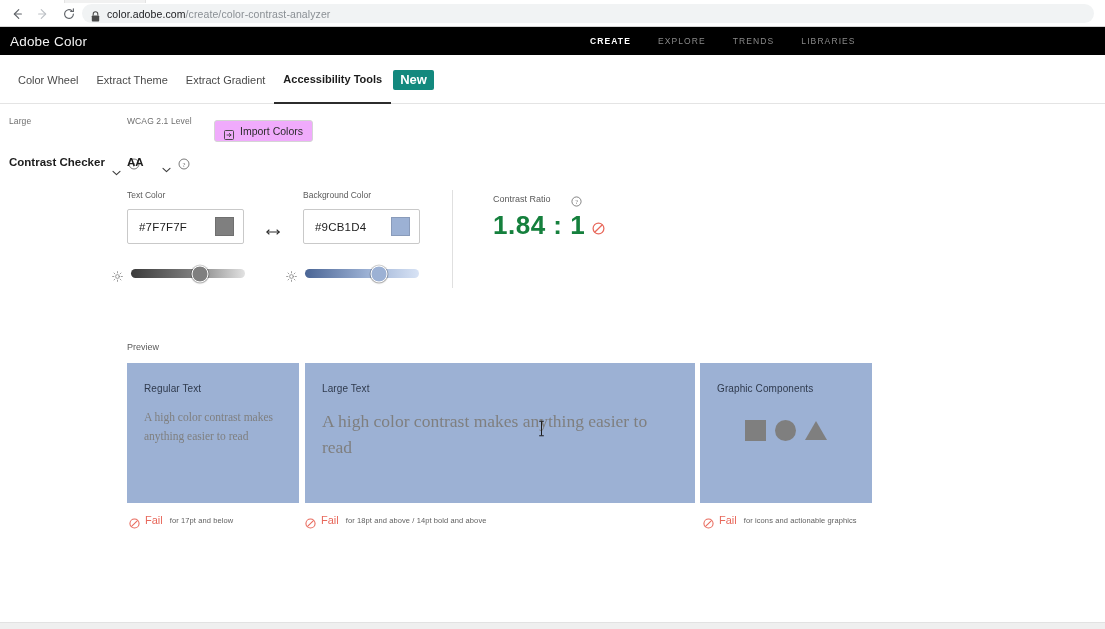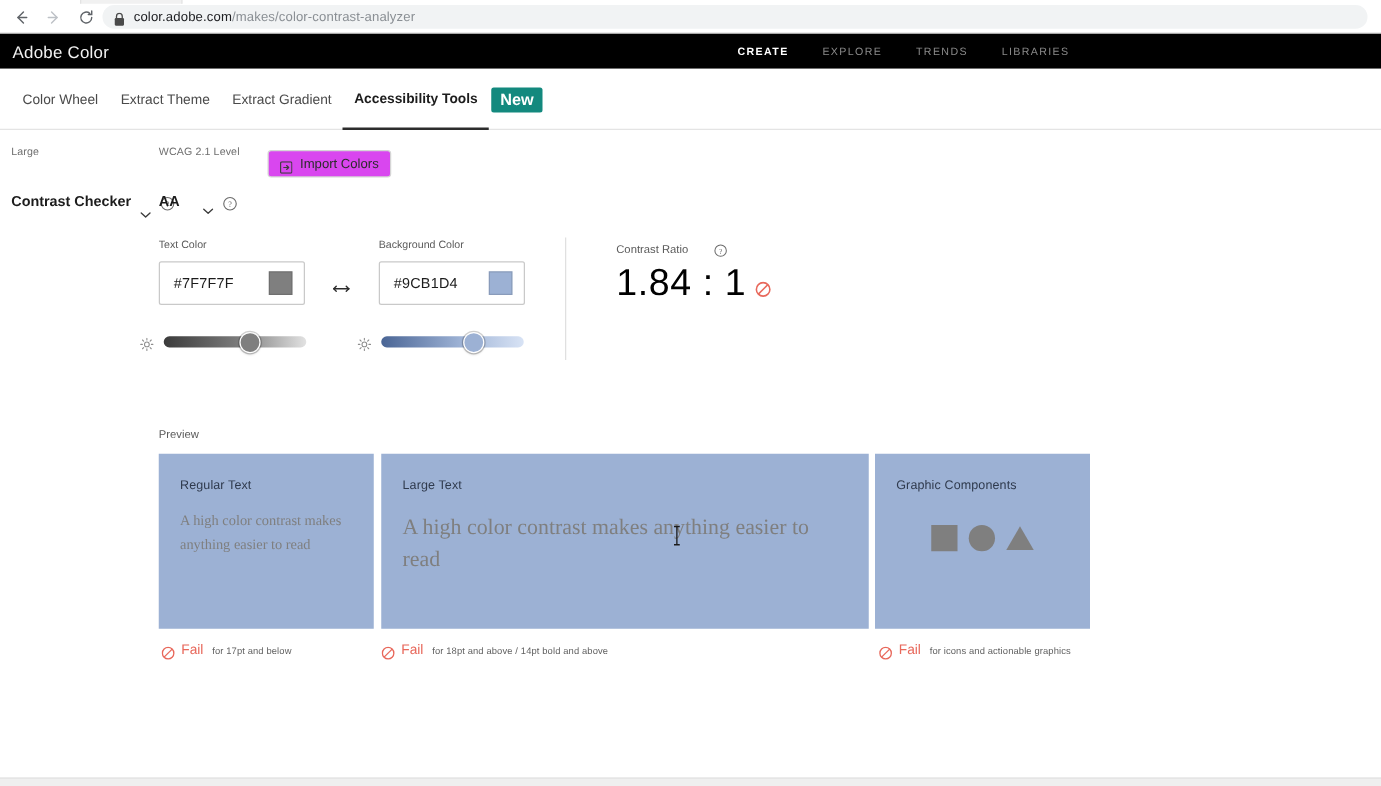--- a/index.html
+++ b/index.html
@@ -192,21 +192,21 @@
   #tools-group { left: 9px; top: 6px; }
   #wcag-group { left: 127px; top: 6px; }
   #wcag-value-wrap { display: flex; align-items: center; gap: 18px; }
 
   #import-colors-button {
     position: absolute;
     left: 214px; top: 120px;
     height: 22px;
     border: 1px solid #d5d5d5;
     border-radius: 3px;
-    background: #d946ef;
+    background: #f0abfc;
     display: flex;
     align-items: center;
     gap: 6px;
     padding: 0 9px;
     cursor: pointer;
     box-sizing: border-box;
   }
   #import-colors-button .label {
     font-size: 10.5px;
     color: #2c2c2c;
@@ -319,23 +319,23 @@
   #contrast-label {
     font-size: 9px;
     color: #5a5a5a;
   }
   #contrast-value-row {
     display: flex;
     align-items: flex-end;
     gap: 7px;
   }
   #contrast-value {
-    font-size: 30px;
-    color: #000000;
-    font-weight: 400;
+    font-size: 26px;
+    color: #15803d;
+    font-weight: 700;
     line-height: 1;
     letter-spacing: 0.5px;
   }
   .fail-icon { display: block; }
   #contrast-fail-icon { width: 13px; height: 13px; margin-bottom: 4px; }
 
   
   #preview-title {
     position: absolute;
     left: 127px; top: 342px;
@@ -452,21 +452,21 @@
     </span>
   </div>
 
   <div id="omnibox">
     <span id="lock-icon">
       <svg width="9" height="11" viewBox="0 0 9 11" fill="#4a4a4a">
         <rect x="0.8" y="4.4" width="7.4" height="6.1" rx="0.9"></rect>
         <path d="M2.2 4.4 V3 a2.3 2.3 0 0 1 4.6 0 V4.4" fill="none" stroke="#4a4a4a" stroke-width="1.05"></path>
       </svg>
     </span>
-    <span id="omnibox-url"><span class="url-host">color.adobe.com</span><span>/makes/color-contrast-analyzer</span></span>
+    <span id="omnibox-url"><span class="url-host">color.adobe.com</span><span>/create/color-contrast-analyzer</span></span>
   </div>
 </div>
 
 <div id="adobe-header">
   <div id="brand-title">Adobe Color</div>
   <nav id="main-nav">
     <span class="main-nav-item active">CREATE</span>
     <span class="main-nav-item">EXPLORE</span>
     <span class="main-nav-item">TRENDS</span>
     <span class="main-nav-item">LIBRARIES</span>

